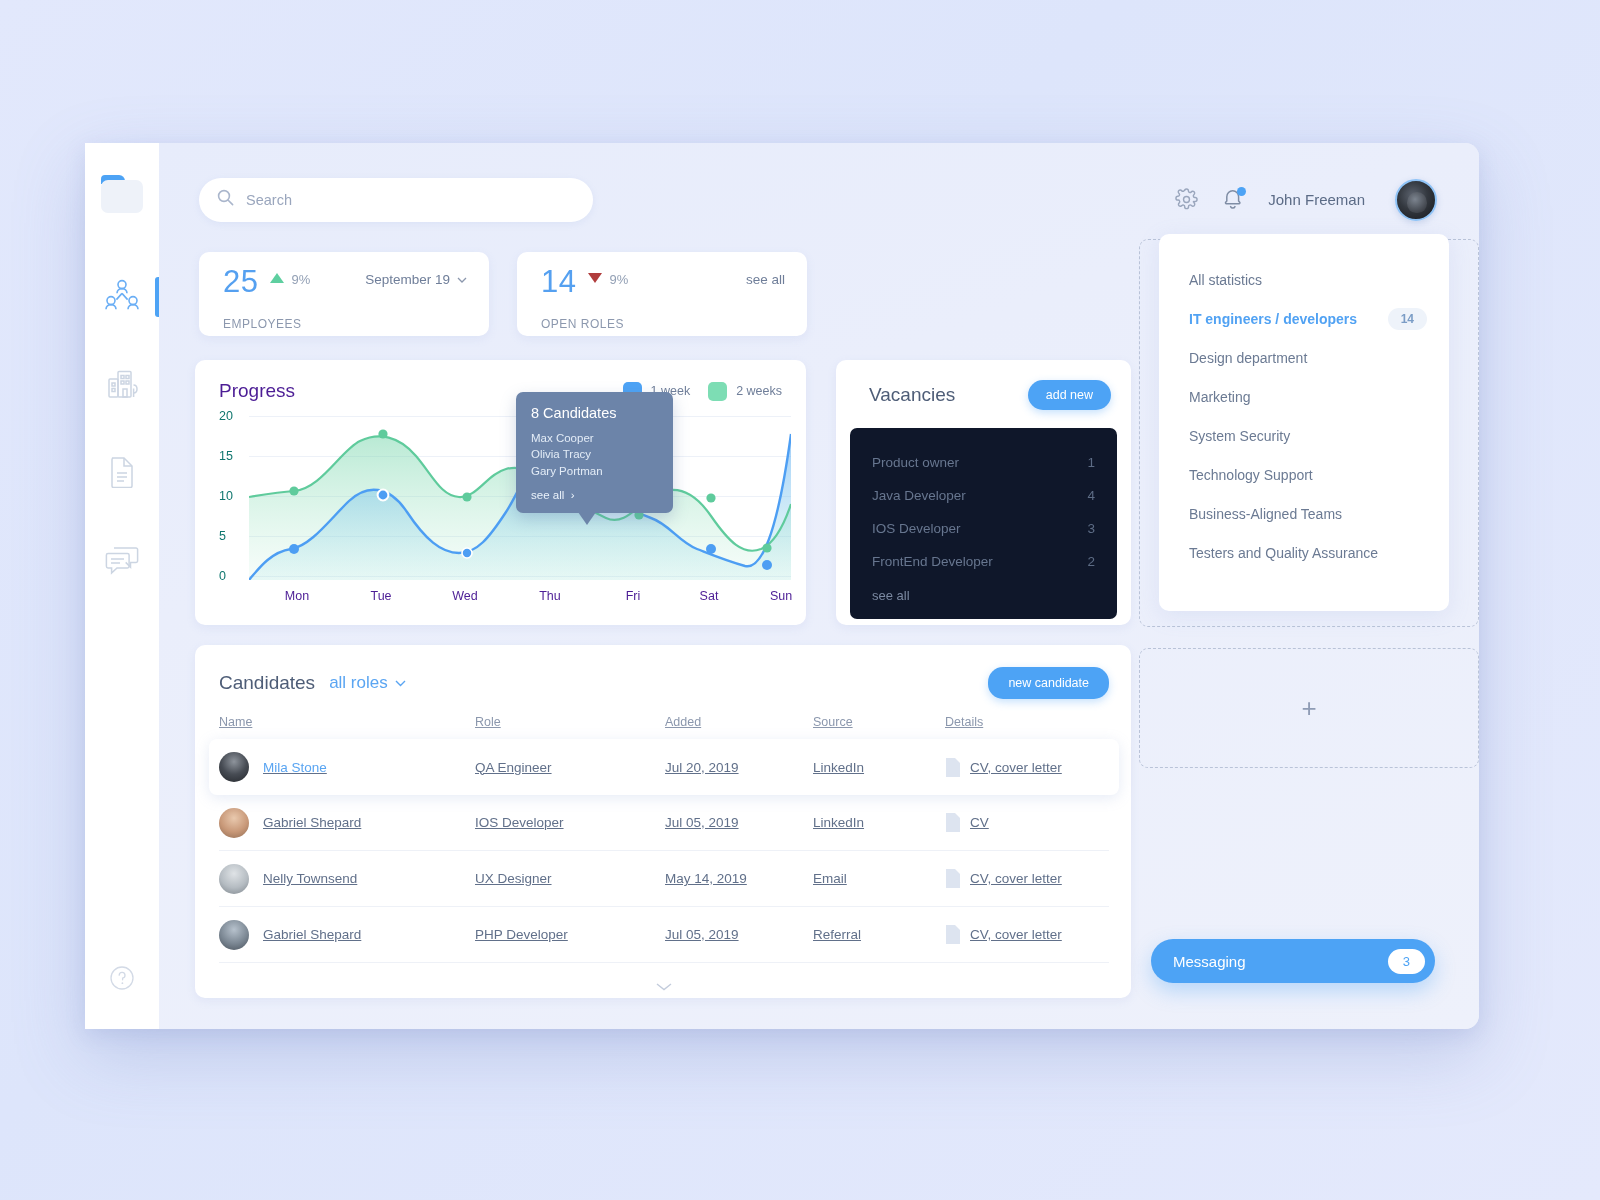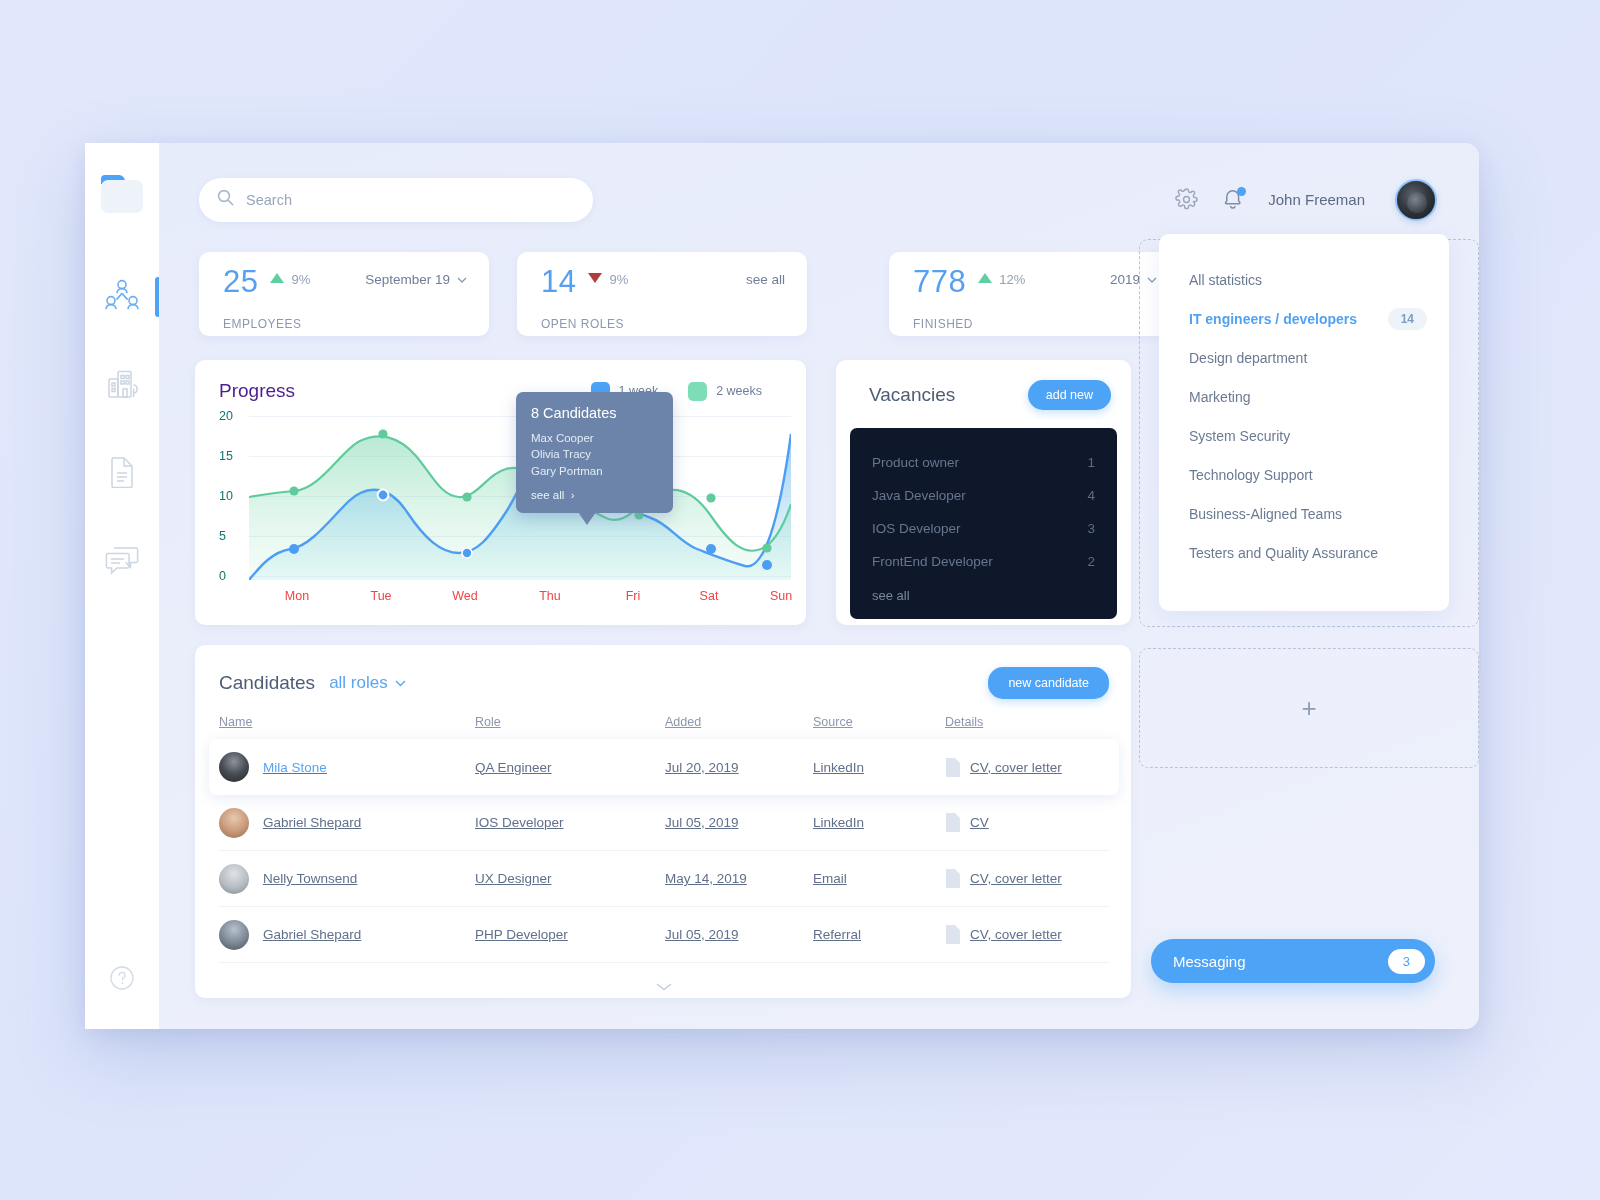--- a/index.html
+++ b/index.html
@@ -126,27 +126,27 @@
   
   #progress-card {
     position:absolute; left:36px; top: 217px;
     width: 611px; height: 265px;
     background:#fff; border-radius:10px;
     box-shadow:0 3px 10px rgba(140,160,215,.12);
     padding: 20px 16px 0 24px;
   }
   #progress-head { display:flex; align-items:center; }
   #progress-title { font-size:19px; color:#4c1d95; }
-  #legend { margin-left:auto; display:flex; align-items:center; gap: 30px; margin-right:28px; }
+  #legend { margin-left:auto; display:flex; align-items:center; gap: 18px; margin-right:8px; }
   .legend-item { display:flex; align-items:center; gap:9px; font-size:12.5px; color:#6f7e99; }
   .legend-sw { width:19px; height:19px; border-radius:5px; }
   #chart-area { position:relative; width: 572px; height: 195px; margin-top: 6px; }
   .grid-line { position:absolute; left:30px; right:0; height:1px; background:#edf1f8; }
   .y-tick { position:absolute; left:0; font-size:12.5px; color:#0f766e; transform: translateY(-50%); }
-  .x-tick { position:absolute; bottom:0; font-size:12.5px; color:#ef4444; transform: translateX(-50%); }
+  .x-tick { position:absolute; bottom:0; font-size:12.5px; color:#4c1d95; transform: translateX(-50%); }
   #chart-svg { position:absolute; left:30px; top:0; }
 
   
   #chart-tooltip {
     position:absolute; left:321px; top:32px;
     width: 157px; background:#6c84a9; border-radius:7px;
     padding: 13px 15px 12px 15px; color:#fff;
     box-shadow: 0 6px 16px rgba(90,115,160,.28);
     z-index: 6;
   }
@@ -395,34 +395,20 @@
           <span class="stat-pct">9%</span>
           <span class="stat-right">
             <span>see all</span>
           </span>
         </div>
         <div class="stat-label">OPEN ROLES</div>
       </div>
 
       <div class="stat-spacer"></div>
 
-      <div class="stat-card c3">
-        <div class="stat-top">
-          <span class="stat-num">778</span>
-          <span class="tri up"></span>
-          <span class="stat-pct">12%</span>
-          <span class="stat-right">
-            <span>2019</span>
-            <svg width="10" height="6" viewBox="0 0 10 6" fill="none" stroke="#8b97ad" stroke-width="1.3">
-                <path d="M1 1l4 4 4-4"></path>
-              </svg>
-          </span>
-        </div>
-        <div class="stat-label">FINISHED</div>
-      </div>
     </div>
 
     <section id="progress-card">
       <div id="progress-head">
         <span id="progress-title">Progress</span>
         <div id="legend">
           <span class="legend-item">
             <span class="legend-sw" style="background:#4da3f5"></span>
             <span>1 week</span>
           </span>

